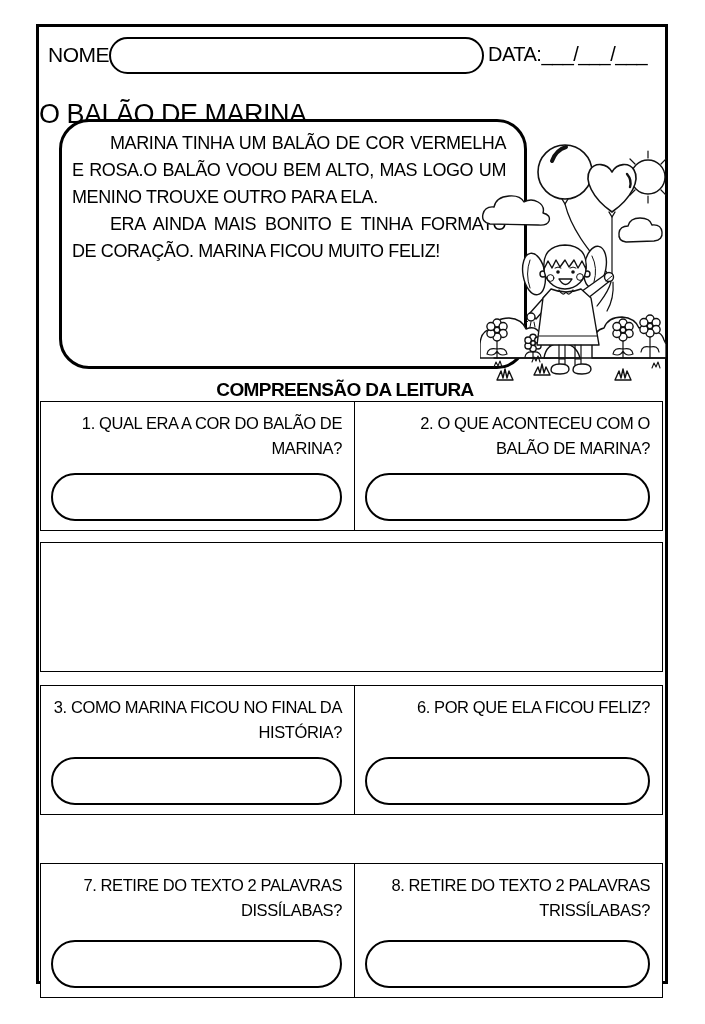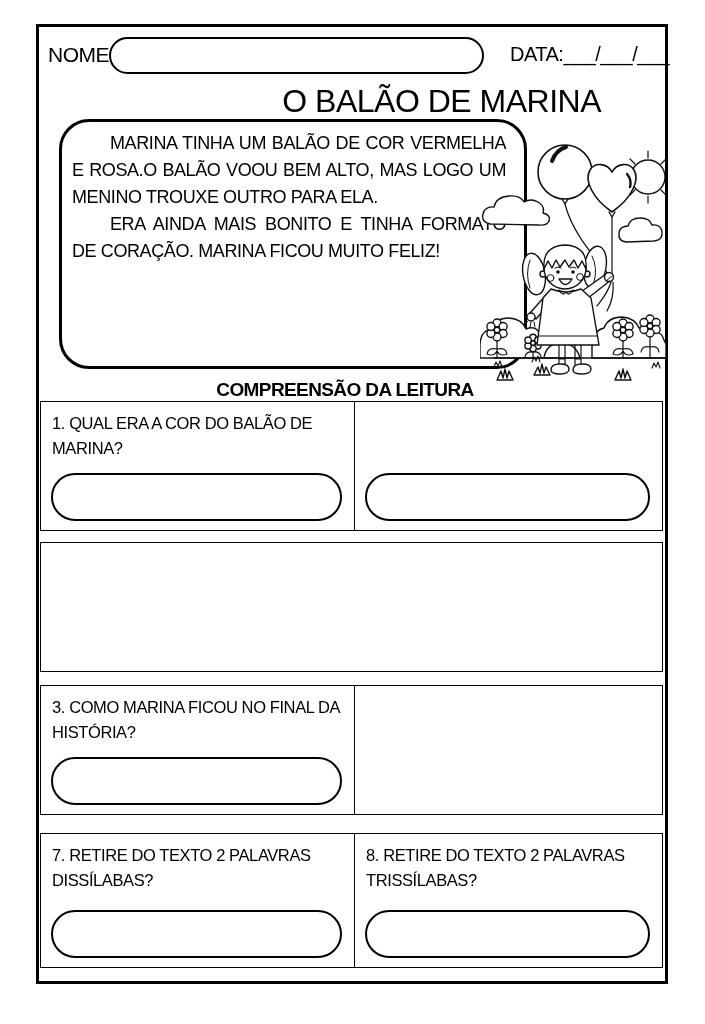--- a/index.html
+++ b/index.html
@@ -11,25 +11,25 @@
   .sheet{
     position:absolute;left:36px;top:24px;width:626px;height:954px;
     border:3px solid #000;background:#fff;
   }
   
   .nome-label{position:absolute;left:9px;top:16px;font-size:21px;letter-spacing:-0.5px;}
   .name-box{
     position:absolute;left:70px;top:10px;width:371px;height:33px;
     border:2.5px solid #000;border-radius:19px;background:#fff;
   }
-  .date-line{position:absolute;left:471px;top:16px;font-size:20px;letter-spacing:-0.5px;white-space:nowrap;}
+  .date-line{position:absolute;left:449px;top:16px;font-size:20px;letter-spacing:-0.5px;white-space:nowrap;}
   
   .title{
-    position:absolute;left:0;top:56px;width:562px;text-align:right;
-    font-size:32px;letter-spacing:-0.5px;
+    position:absolute;left:0;top:72px;width:562px;text-align:left;
+    font-size:27px;letter-spacing:-0.5px;
   }
   
   .story-box{
     position:absolute;left:20px;top:92px;width:434px;height:236px;
     border:3px solid #000;border-radius:30px;background:#fff;
     padding:8px 18px 0 10px;box-sizing:content-box;
     font-size:18px;line-height:27px;letter-spacing:-0.4px;
     text-align:justify;
   }
   .story-box p{margin:0;text-indent:38px;}
@@ -42,23 +42,23 @@
     font-size:19px;font-weight:bold;letter-spacing:-0.6px;margin-top:12px;
   }
   
   .q-row{
     position:absolute;left:1px;width:621px;
     border:1.5px solid #000;display:flex;background:#fff;
   }
   .q-row.r1{top:374px;height:128px;}
   .q-row.r2{top:515px;height:128px;}
   .q-row.r3{top:658px;height:128px;}
-  .q-row.r4{top:806px;height:133px;}
+  .q-row.r4{top:836px;height:133px;}
   .q-cell{position:relative;padding:9px 12px 0 11px;box-sizing:border-box;
-    font-size:16.5px;line-height:25px;letter-spacing:-0.4px;}
+    font-size:16.5px;line-height:25px;letter-spacing:-0.4px;text-align:right;}
   .q-cell.left{width:314px;border-right:1.5px solid #000;}
   .q-cell.right{flex:1;}
   .answer-pill{
     position:absolute;left:10px;right:12px;bottom:9px;height:44px;
     border:2.5px solid #000;border-radius:24px;background:#fff;
   }
 </style>
 </head>
 <body>
 
@@ -179,32 +179,37 @@
   </svg>
 
   <div class="section-heading">COMPREENSÃO DA LEITURA</div>
 
   <div class="q-row r1">
     <div class="q-cell left">
       <div>1. QUAL ERA A COR DO BALÃO DE MARINA?</div>
       <div class="answer-pill"></div>
     </div>
     <div class="q-cell right">
+      <div>2. O QUE ACONTECEU COM O BALÃO DE MARINA?</div>
       <div class="answer-pill"></div>
     </div>
   </div>
 
   <div class="q-row r2">
   </div>
 
   <div class="q-row r3">
     <div class="q-cell left">
       <div>3. COMO MARINA FICOU NO FINAL DA HISTÓRIA?</div>
       <div class="answer-pill"></div>
     </div>
+    <div class="q-cell right">
+      <div>6. POR QUE ELA FICOU FELIZ?</div>
+      <div class="answer-pill"></div>
+    </div>
   </div>
 
   <div class="q-row r4">
     <div class="q-cell left">
       <div>7. RETIRE DO TEXTO 2 PALAVRAS DISSÍLABAS?</div>
       <div class="answer-pill"></div>
     </div>
     <div class="q-cell right">
       <div>8. RETIRE DO TEXTO 2 PALAVRAS TRISSÍLABAS?</div>
       <div class="answer-pill"></div>

